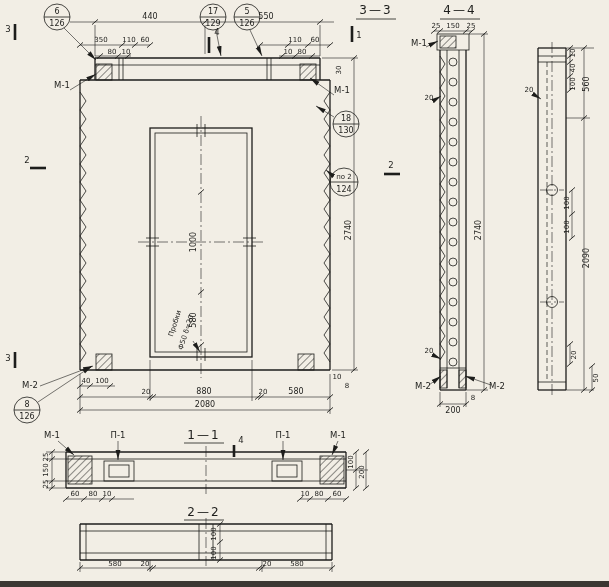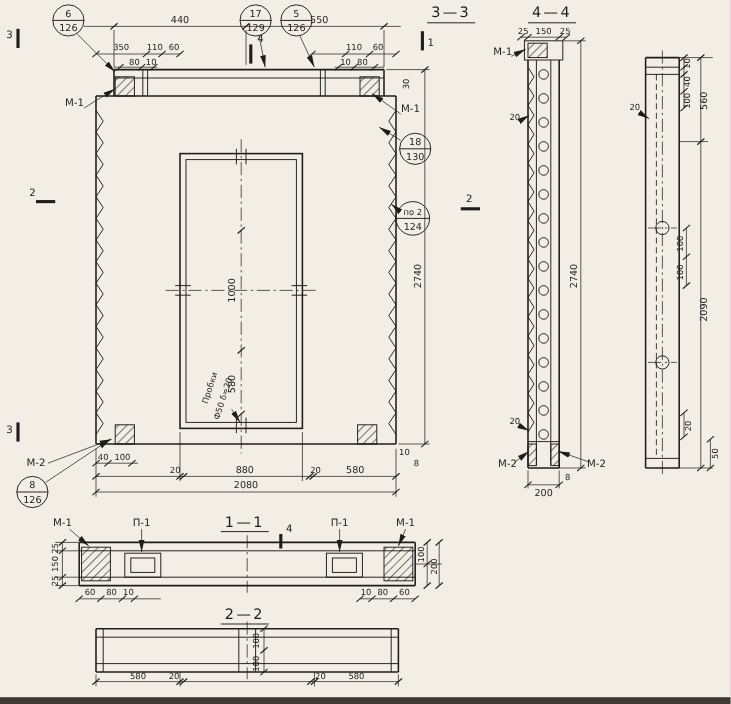--- a/index.html
+++ b/index.html
@@ -1,16 +1,16 @@
 <!DOCTYPE html>
 <html><head>
 <meta charset="utf-8">
 <style>
   html,body{margin:0;padding:0;background:#cfccc4;}
-  .sheet{width:609px;height:587px;background:#f9a8d4;position:relative;overflow:hidden;}
+  .sheet{width:609px;height:587px;background:#fde047;position:relative;overflow:hidden;}
   svg text{font-family:"DejaVu Sans",sans-serif;fill:#1d1d1b;}
   .t  {font-size:8px;text-anchor:middle;}
   .ts {font-size:7px;text-anchor:middle;}
   .tl {font-size:8.5px;text-anchor:middle;}
   .tt {font-size:12px;text-anchor:middle;letter-spacing:2px;}
   .ln {stroke:#1d1d1b;stroke-width:0.8;fill:none;}
   .lm {stroke:#1d1d1b;stroke-width:1.3;fill:none;}
   .lx {stroke:#1d1d1b;stroke-width:2.6;fill:none;}
   .dm {stroke:#1d1d1b;stroke-width:0.6;fill:none;}
   .cl {stroke:#1d1d1b;stroke-width:0.6;fill:none;stroke-dasharray:11 3 2 3;}

